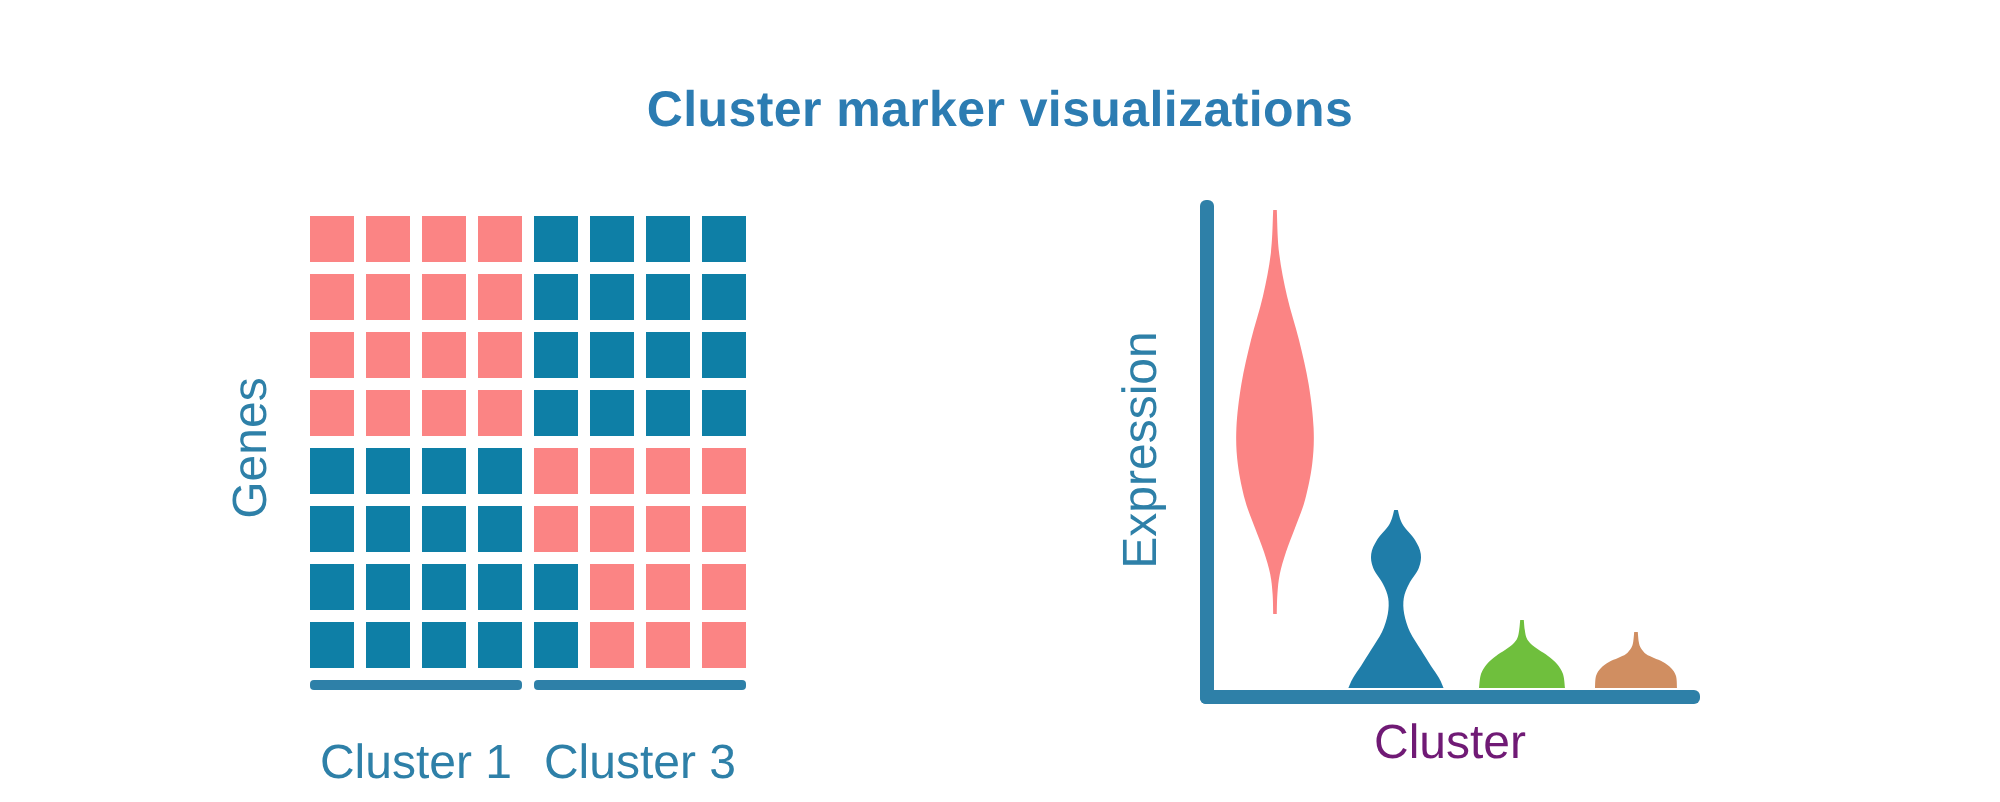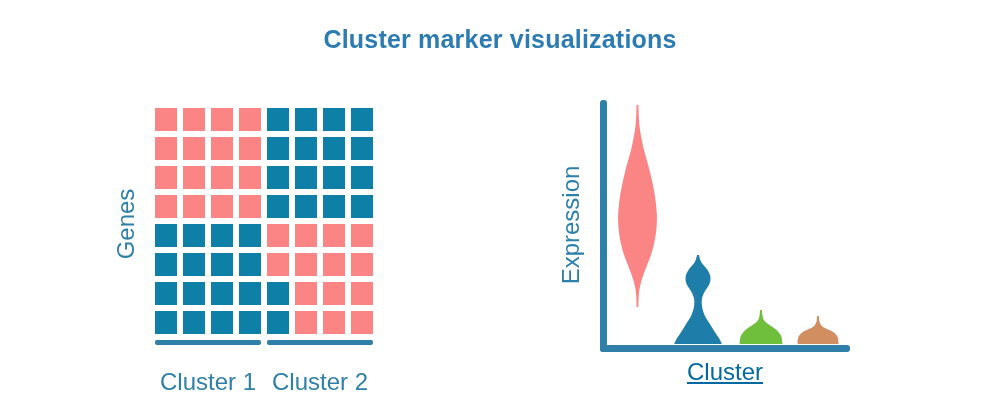--- a/index.html
+++ b/index.html
@@ -7,21 +7,21 @@
     position: relative;
     width: 1000px;
     height: 401px;
     background: #ffffff;
     overflow: hidden;
     font-family: "Liberation Sans", sans-serif;
   }
   .figure-title {
     position: absolute;
     left: 0; right: 0;
-    top: 25px;
+    top: 41px;
     margin: 0;
     text-align: center;
     font-size: 25px;
     font-weight: bold;
     letter-spacing: 0.2px;
   }
   
   .vlabel {
     position: absolute;
     transform: translate(-50%,-50%) rotate(-90deg);
@@ -151,32 +151,32 @@
         <div class="hm-cell" style="background: rgb(14, 127, 166);"></div>
         <div class="hm-cell" style="background: rgb(251, 132, 132);"></div>
         <div class="hm-cell" style="background: rgb(251, 132, 132);"></div>
         <div class="hm-cell" style="background: rgb(251, 132, 132);"></div>
       </div>
 
     <div class="hm-bar bar1" style="background: rgb(46, 128, 168);"></div>
     <div class="hm-bar bar2" style="background: rgb(46, 128, 168);"></div>
 
     <div class="hlabel hm-xlabel c1" style="color: rgb(46, 128, 168);">Cluster 1</div>
-    <div class="hlabel hm-xlabel c2" style="color: rgb(46, 128, 168);">Cluster 2</div>
+    <div class="hlabel hm-xlabel c2" style="color: rgb(46, 128, 168);">Cluster 3</div>
   </div>
 
   <div>
     <div class="vlabel" style="left: 571px; top: 225px; color: rgb(46, 128, 168);">Expression</div>
 
     <div class="vp-yaxis" style="background: rgb(46, 128, 168);"></div>
     <div class="vp-xaxis" style="background: rgb(46, 128, 168);"></div>
 
     <svg class="violin-svg" viewBox="0 0 1000 401">
         <path d="M638.4 105 C638.5833333333333 108.5 638.65 118.83333333333333 639.5 126 C640.35 133.16666666666666 641.8333333333334 140.66666666666666 643.5 148 C645.1666666666666 155.33333333333334 647.7 162.66666666666666 649.5 170 C651.3 177.33333333333334 653.0833333333333 184.66666666666666 654.3 192 C655.5166666666667 199.33333333333334 656.5 207.33333333333334 656.8 214 C657.0999999999999 220.66666666666666 656.8166666666667 226 656.1 232 C655.3833333333333 238 653.9333333333334 244.66666666666666 652.5 250 C651.0666666666666 255.33333333333334 649.0833333333334 259.6666666666667 647.5 264 C645.9166666666666 268.3333333333333 644.2666666666667 272.1666666666667 643 276 C641.7333333333333 279.8333333333333 640.6166666666667 283.5 639.9 287 C639.1833333333333 290.5 638.95 293.6666666666667 638.7 297 C638.45 300.3333333333333 638.45 305.3333333333333 638.4 307 L636.6 307 C636.55 305.3333333333333 636.55 300.3333333333333 636.3 297 C636.05 293.6666666666667 635.8166666666667 290.5 635.1 287 C634.3833333333333 283.5 633.2666666666667 279.8333333333333 632 276 C630.7333333333333 272.1666666666667 629.0833333333334 268.3333333333333 627.5 264 C625.9166666666666 259.6666666666667 623.9333333333334 255.33333333333334 622.5 250 C621.0666666666666 244.66666666666666 619.6166666666667 238 618.9 232 C618.1833333333333 226 617.9000000000001 220.66666666666666 618.2 214 C618.5 207.33333333333334 619.4833333333333 199.33333333333334 620.7 192 C621.9166666666667 184.66666666666666 623.7 177.33333333333334 625.5 170 C627.3 162.66666666666666 629.8333333333334 155.33333333333334 631.5 148 C633.1666666666666 140.66666666666666 634.65 133.16666666666666 635.5 126 C636.35 118.83333333333333 636.4166666666667 108.5 636.6 105 Z" fill="#FB8484"></path>
         <path d="M698.9 255 C699.2833333333333 256.1666666666667 699.7666666666667 259.5 701.2 262 C702.6333333333334 264.5 705.9666666666667 267.5 707.5 270 C709.0333333333333 272.5 710.0833333333333 274.6666666666667 710.4 277 C710.7166666666667 279.3333333333333 710.3833333333333 281.5 709.4 284 C708.4166666666666 286.5 705.75 289.5 704.5 292 C703.25 294.5 702.3 296.5 701.9 299 C701.5 301.5 701.5833333333334 304.1666666666667 702.1 307 C702.6166666666667 309.8333333333333 703.6 313 705 316 C706.4 319 708.75 322.1666666666667 710.5 325 C712.25 327.8333333333333 714 330.6666666666667 715.5 333 C717 335.3333333333333 718.45 337.1666666666667 719.5 339 C720.55 340.8333333333333 721.4166666666666 343.1666666666667 721.8 344 L674.2 344 C674.5833333333334 343.1666666666667 675.45 340.8333333333333 676.5 339 C677.55 337.1666666666667 679 335.3333333333333 680.5 333 C682 330.6666666666667 683.75 327.8333333333333 685.5 325 C687.25 322.1666666666667 689.6 319 691 316 C692.4 313 693.3833333333333 309.8333333333333 693.9 307 C694.4166666666666 304.1666666666667 694.5 301.5 694.1 299 C693.7 296.5 692.75 294.5 691.5 292 C690.25 289.5 687.5833333333334 286.5 686.6 284 C685.6166666666667 281.5 685.2833333333333 279.3333333333333 685.6 277 C685.9166666666667 274.6666666666667 686.9666666666667 272.5 688.5 270 C690.0333333333333 267.5 693.3666666666666 264.5 694.8 262 C696.2333333333333 259.5 696.7166666666667 256.1666666666667 697.1 255 Z" fill="#1F7DA9"></path>
         <path d="M761.9 310 C761.9833333333333 310.8333333333333 762.1666666666666 313.5 762.4 315 C762.6333333333333 316.5 762.7833333333333 317.8333333333333 763.3 319 C763.8166666666666 320.1666666666667 764.4666666666667 321 765.5 322 C766.5333333333333 323 768.0833333333334 324 769.5 325 C770.9166666666666 326 772.5 326.8333333333333 774 328 C775.5 329.1666666666667 777.25 330.5 778.5 332 C779.75 333.5 780.8333333333334 335 781.5 337 C782.1666666666666 339 782.3333333333334 342.8333333333333 782.5 344 L739.5 344 C739.6666666666666 342.8333333333333 739.8333333333334 339 740.5 337 C741.1666666666666 335 742.25 333.5 743.5 332 C744.75 330.5 746.5 329.1666666666667 748 328 C749.5 326.8333333333333 751.0833333333334 326 752.5 325 C753.9166666666666 324 755.4666666666667 323 756.5 322 C757.5333333333333 321 758.1833333333334 320.1666666666667 758.7 319 C759.2166666666667 317.8333333333333 759.3666666666667 316.5 759.6 315 C759.8333333333334 313.5 760.0166666666667 310.8333333333333 760.1 310 Z" fill="#6FBF3D"></path>
         <path d="M818.9 316 C818.9833333333333 316.8333333333333 819.15 319.6666666666667 819.4 321 C819.65 322.3333333333333 819.8 323 820.4 324 C821 325 821.9 326.1666666666667 823 327 C824.1 327.8333333333333 825.5833333333334 328.3333333333333 827 329 C828.4166666666666 329.6666666666667 830.0833333333334 330.1666666666667 831.5 331 C832.9166666666666 331.8333333333333 834.4166666666666 332.8333333333333 835.5 334 C836.5833333333334 335.1666666666667 837.5 336.3333333333333 838 338 C838.5 339.6666666666667 838.4166666666666 343 838.5 344 L797.5 344 C797.5833333333334 343 797.5 339.6666666666667 798 338 C798.5 336.3333333333333 799.4166666666666 335.1666666666667 800.5 334 C801.5833333333334 332.8333333333333 803.0833333333334 331.8333333333333 804.5 331 C805.9166666666666 330.1666666666667 807.5833333333334 329.6666666666667 809 329 C810.4166666666666 328.3333333333333 811.9 327.8333333333333 813 327 C814.1 326.1666666666667 815 325 815.6 324 C816.2 323 816.35 322.3333333333333 816.6 321 C816.85 319.6666666666667 817.0166666666667 316.8333333333333 817.1 316 Z" fill="#D08E61"></path>
       </svg>
 
-    <div class="hlabel vp-xlabel" style="color: #0369a1; text-decoration: underline;">Cluster</div>
+    <div class="hlabel vp-xlabel" style="color: #701a75;">Cluster</div>
   </div>
 
 </div>
 
 </body></html>

